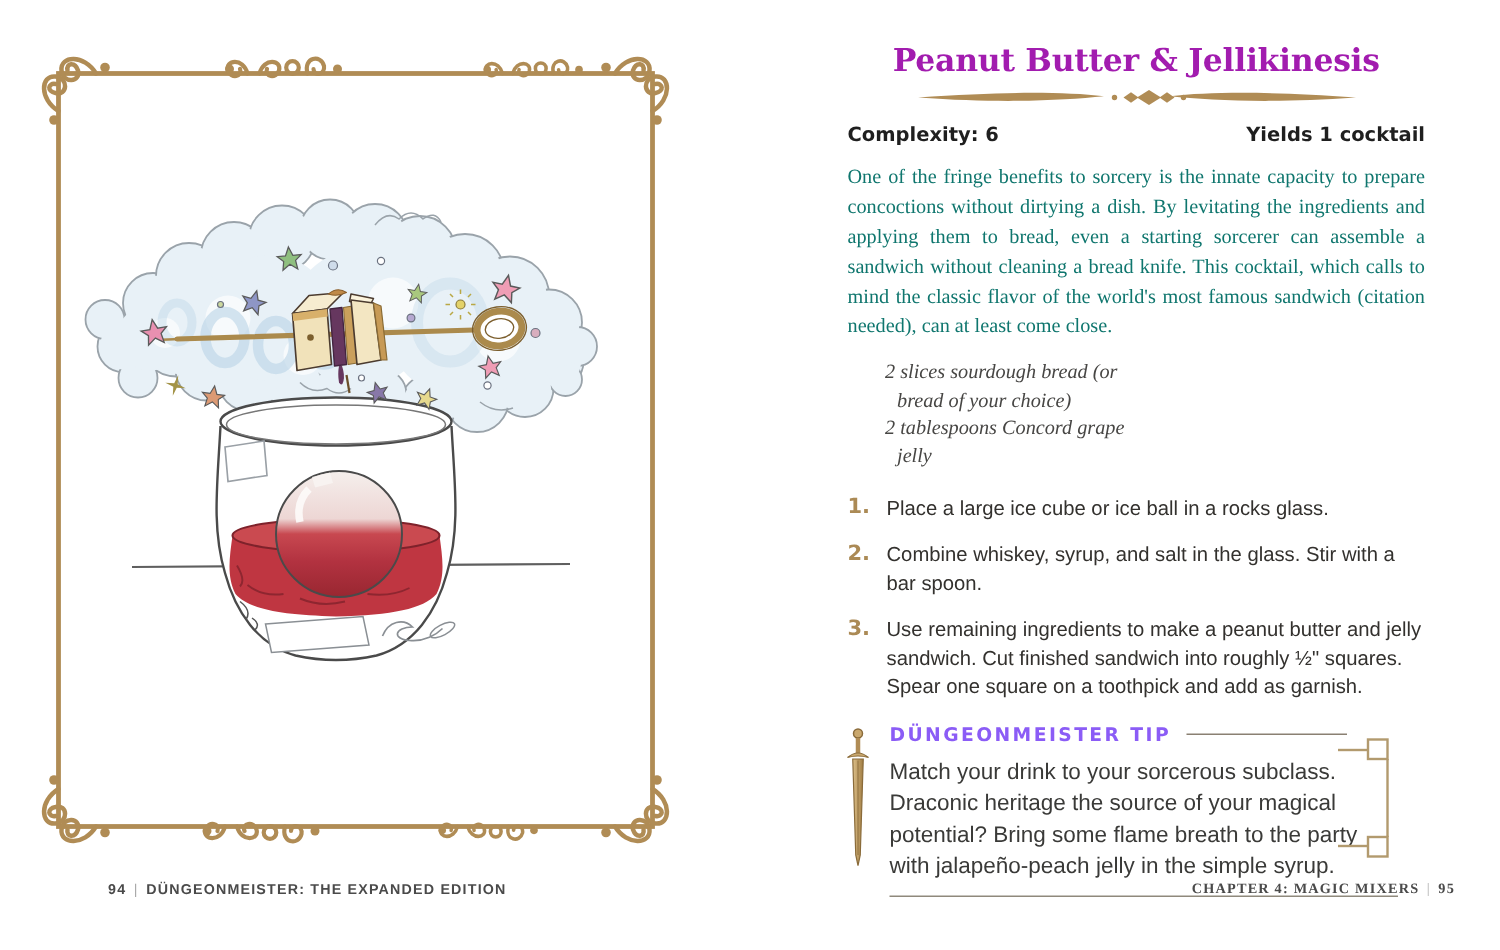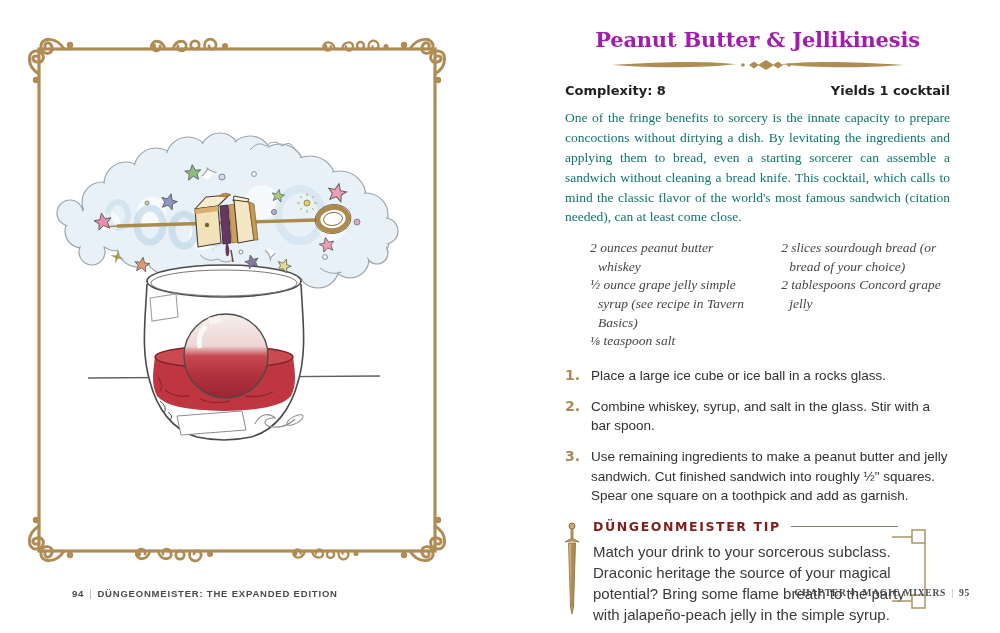--- a/index.html
+++ b/index.html
@@ -33,21 +33,21 @@
   .step{display:flex;margin-bottom:12px;}
   .step-num{width:26px;flex:0 0 26px;font-family:"DejaVu Sans","Liberation Sans",sans-serif;
             font-weight:700;font-size:14px;color:#ab8a55;line-height:1.35;}
   .step-text{font-size:13.5px;line-height:1.42;color:#33312e;}
   
   .tip{position:relative;margin-top:14px;padding-left:28px;}
   .tip-sword{position:absolute;left:-2px;top:2px;}
   .tip-bracket{position:absolute;right:10px;top:8px;}
   .tip-head-row{display:flex;align-items:center;}
   .tip-heading{font-family:"DejaVu Sans","Liberation Sans",sans-serif;font-weight:700;
-               font-size:12.5px;letter-spacing:1.6px;color:#7f1d1d;white-space:nowrap;}
+               font-size:12.5px;letter-spacing:1.6px;color:#8b5cf6;white-space:nowrap;}
   .tip-rule{flex:1;height:0;border-top:1.5px solid #8a8072;margin-left:10px;margin-right:52px;}
   .tip-text{margin:7px 0 0 0;width:330px;font-size:15px;line-height:1.4;color:#3a3a38;}
   .tip-bottom-rule{border-top:1.5px solid #8f897c;margin-top:9px;margin-right:18px;}
 </style>
 </head>
 <body>
 
 <div class="spread">
 
   <svg class="illus" width="520" height="633" viewBox="0 0 520 633" role="img" aria-label="Rocks glass with red cocktail and red ice ball; a levitating peanut butter and jelly sandwich cube on a gold cocktail pick amid blue magic smoke and colorful sparkles, inside an ornate gold frame">
@@ -259,32 +259,27 @@
       <path d="M4,8 C60,4 100,4 128,7.2 C100,10 60,12 4,8 Z"></path>
       <circle cx="135" cy="8" r="1.8"></circle>
       <polygon points="141,8 146,4.5 151,8 146,11.5"></polygon>
       <polygon points="150,8 158,3 166,8 158,13"></polygon>
       <polygon points="165,8 170,4.5 175,8 170,11.5"></polygon>
       <circle cx="181" cy="8" r="1.8"></circle>
       <path d="M296,8 C240,4 200,4 172,7.2 C200,10 240,12 296,8 Z"></path>
     </svg>
 
     <div class="meta">
-      <span>Complexity: 8</span>
+      <span>Complexity: 6</span>
       <span>Yields 1 cocktail</span>
     </div>
 
     <p class="intro">One of the fringe benefits to sorcery is the innate capacity to prepare concoctions without dirtying a dish. By levitating the ingredients and applying them to bread, even a starting sorcerer can assemble a sandwich without cleaning a bread knife. This cocktail, which calls to mind the classic flavor of the world's most famous sandwich (citation needed), can at least come close.</p>
 
     <div class="ingredients">
-      <ul class="ing-left">
-        <li>2 ounces peanut butter whiskey</li>
-        <li>½ ounce grape jelly simple syrup (see recipe in Tavern Basics)</li>
-        <li>⅛ teaspoon salt</li>
-      </ul>
       <ul class="ing-right">
         <li>2 slices sourdough bread (or bread of your choice)</li>
         <li>2 tablespoons Concord grape jelly</li>
       </ul>
     </div>
 
     <div class="steps">
       <div class="step">
         <span class="step-num">1.</span>
         <span class="step-text">Place a large ice cube or ice ball in a rocks glass.</span>

